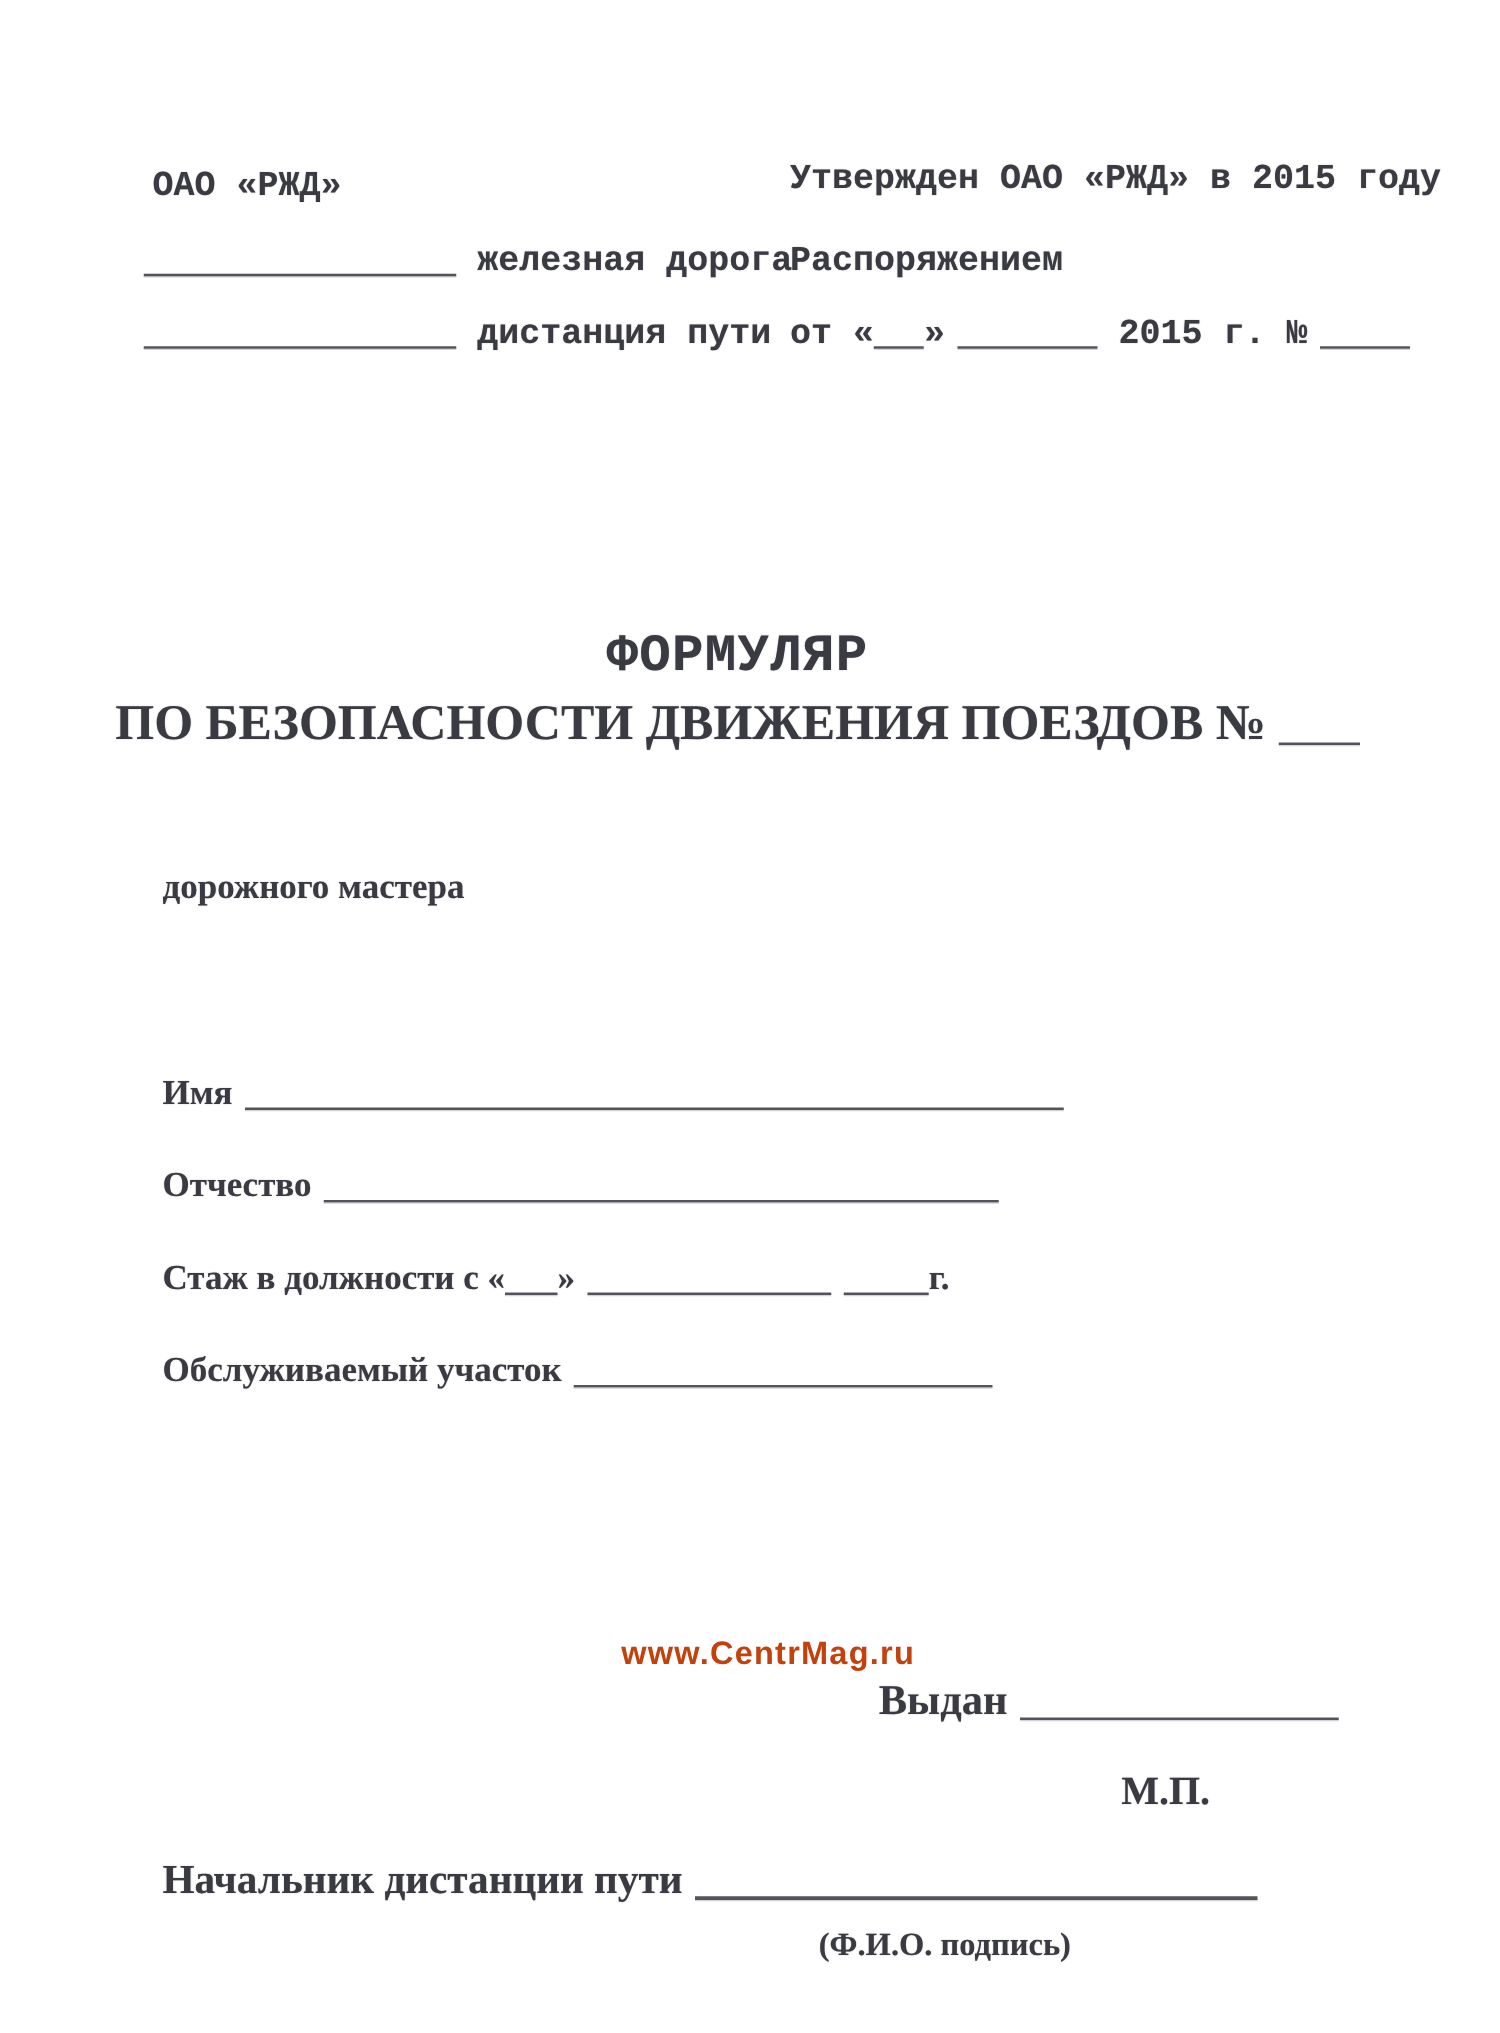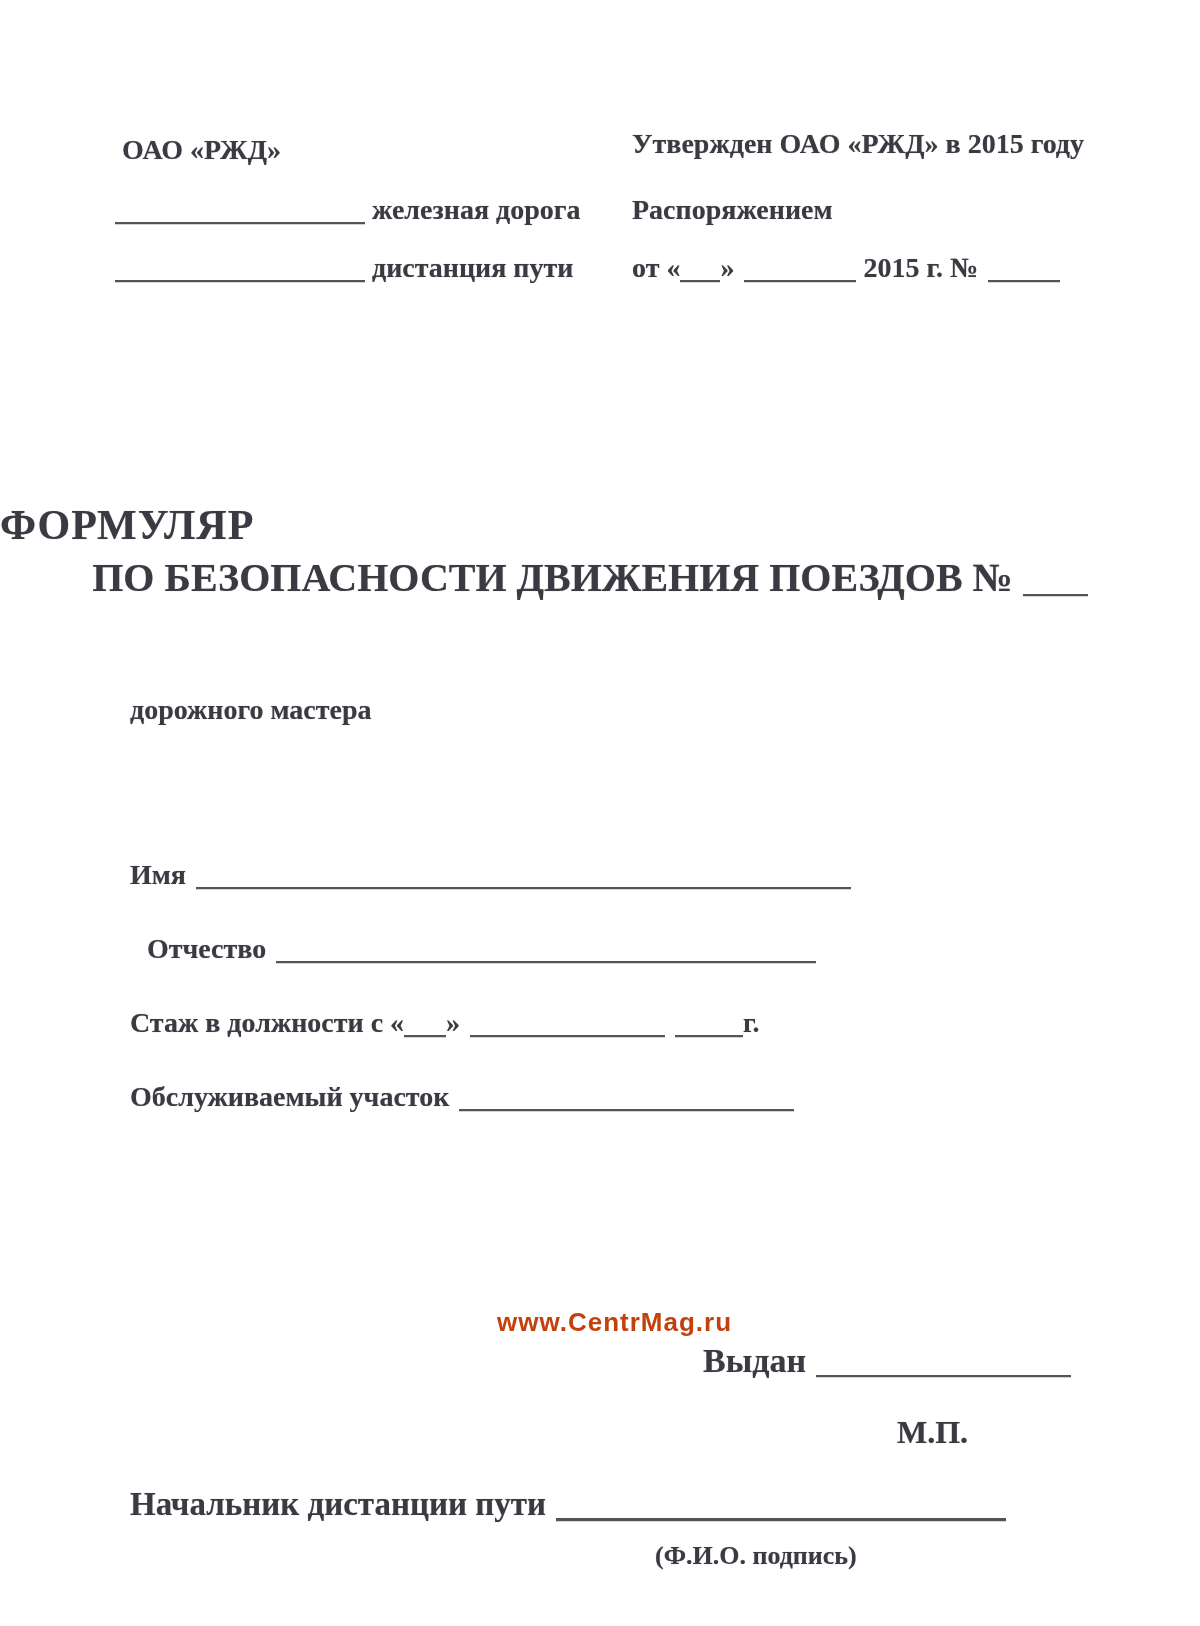--- a/index.html
+++ b/index.html
@@ -22,36 +22,36 @@
     margin-left:10px;
     box-shadow:0 1px 0 rgba(83,83,92,.25);
   }
   .ml0{margin-left:0;}
   .thick{border-bottom-width:3px;top:6px;}
   .b40{width:40px}.b45{width:42px}.b68{width:68px}.b65{width:65px}
   .b70{width:72px}.b110{width:112px}.b195{width:195px}.b250{width:250px}
   .b255{width:255px}.b335{width:335px}.b450{width:450px}
   .b540{width:540px}.b655{width:655px}
 
-  .hdr{font-size:28px;}
+  .hdr{font-size:28px;font-family:Liberation Mono, monospace;}
   #org{left:122px;top:134px;}
   #approved{left:632px;top:128px;}
   #rail-row{left:115px;top:194px;}
   #order-row{left:632px;top:194px;}
   #dist-row{left:115px;top:252px;}
   #date-row{left:632px;top:252px;}
 
-  #title1{left:0;top:501px;width:1180px;font-size:42px;letter-spacing:1px;}
+  #title1{left:0;top:501px;width:1180px;text-align:center;font-size:42px;letter-spacing:1px;font-family:Liberation Mono, monospace;}
   #title2{left:0;top:554px;width:1180px;text-align:center;font-size:40px;}
 
   .field{font-size:28px;}
   #pos-row{left:130px;top:694px;}
   #surname-row{left:130px;top:784px;}
   #name-row{left:130px;top:859px;}
-  #patro-row{left:130px;top:933px;margin-left:17px;}
+  #patro-row{left:130px;top:933px;}
   #tenure-row{left:130px;top:1007px;}
   #section-row{left:130px;top:1081px;}
 
   #issued-row{left:703px;top:1342px;font-size:34px;}
   #watermark{
     left:497px;top:1307px;
     font-size:26px;
     font-family:Liberation Sans, sans-serif;
     font-weight:bold;
     color:#c2410c;

